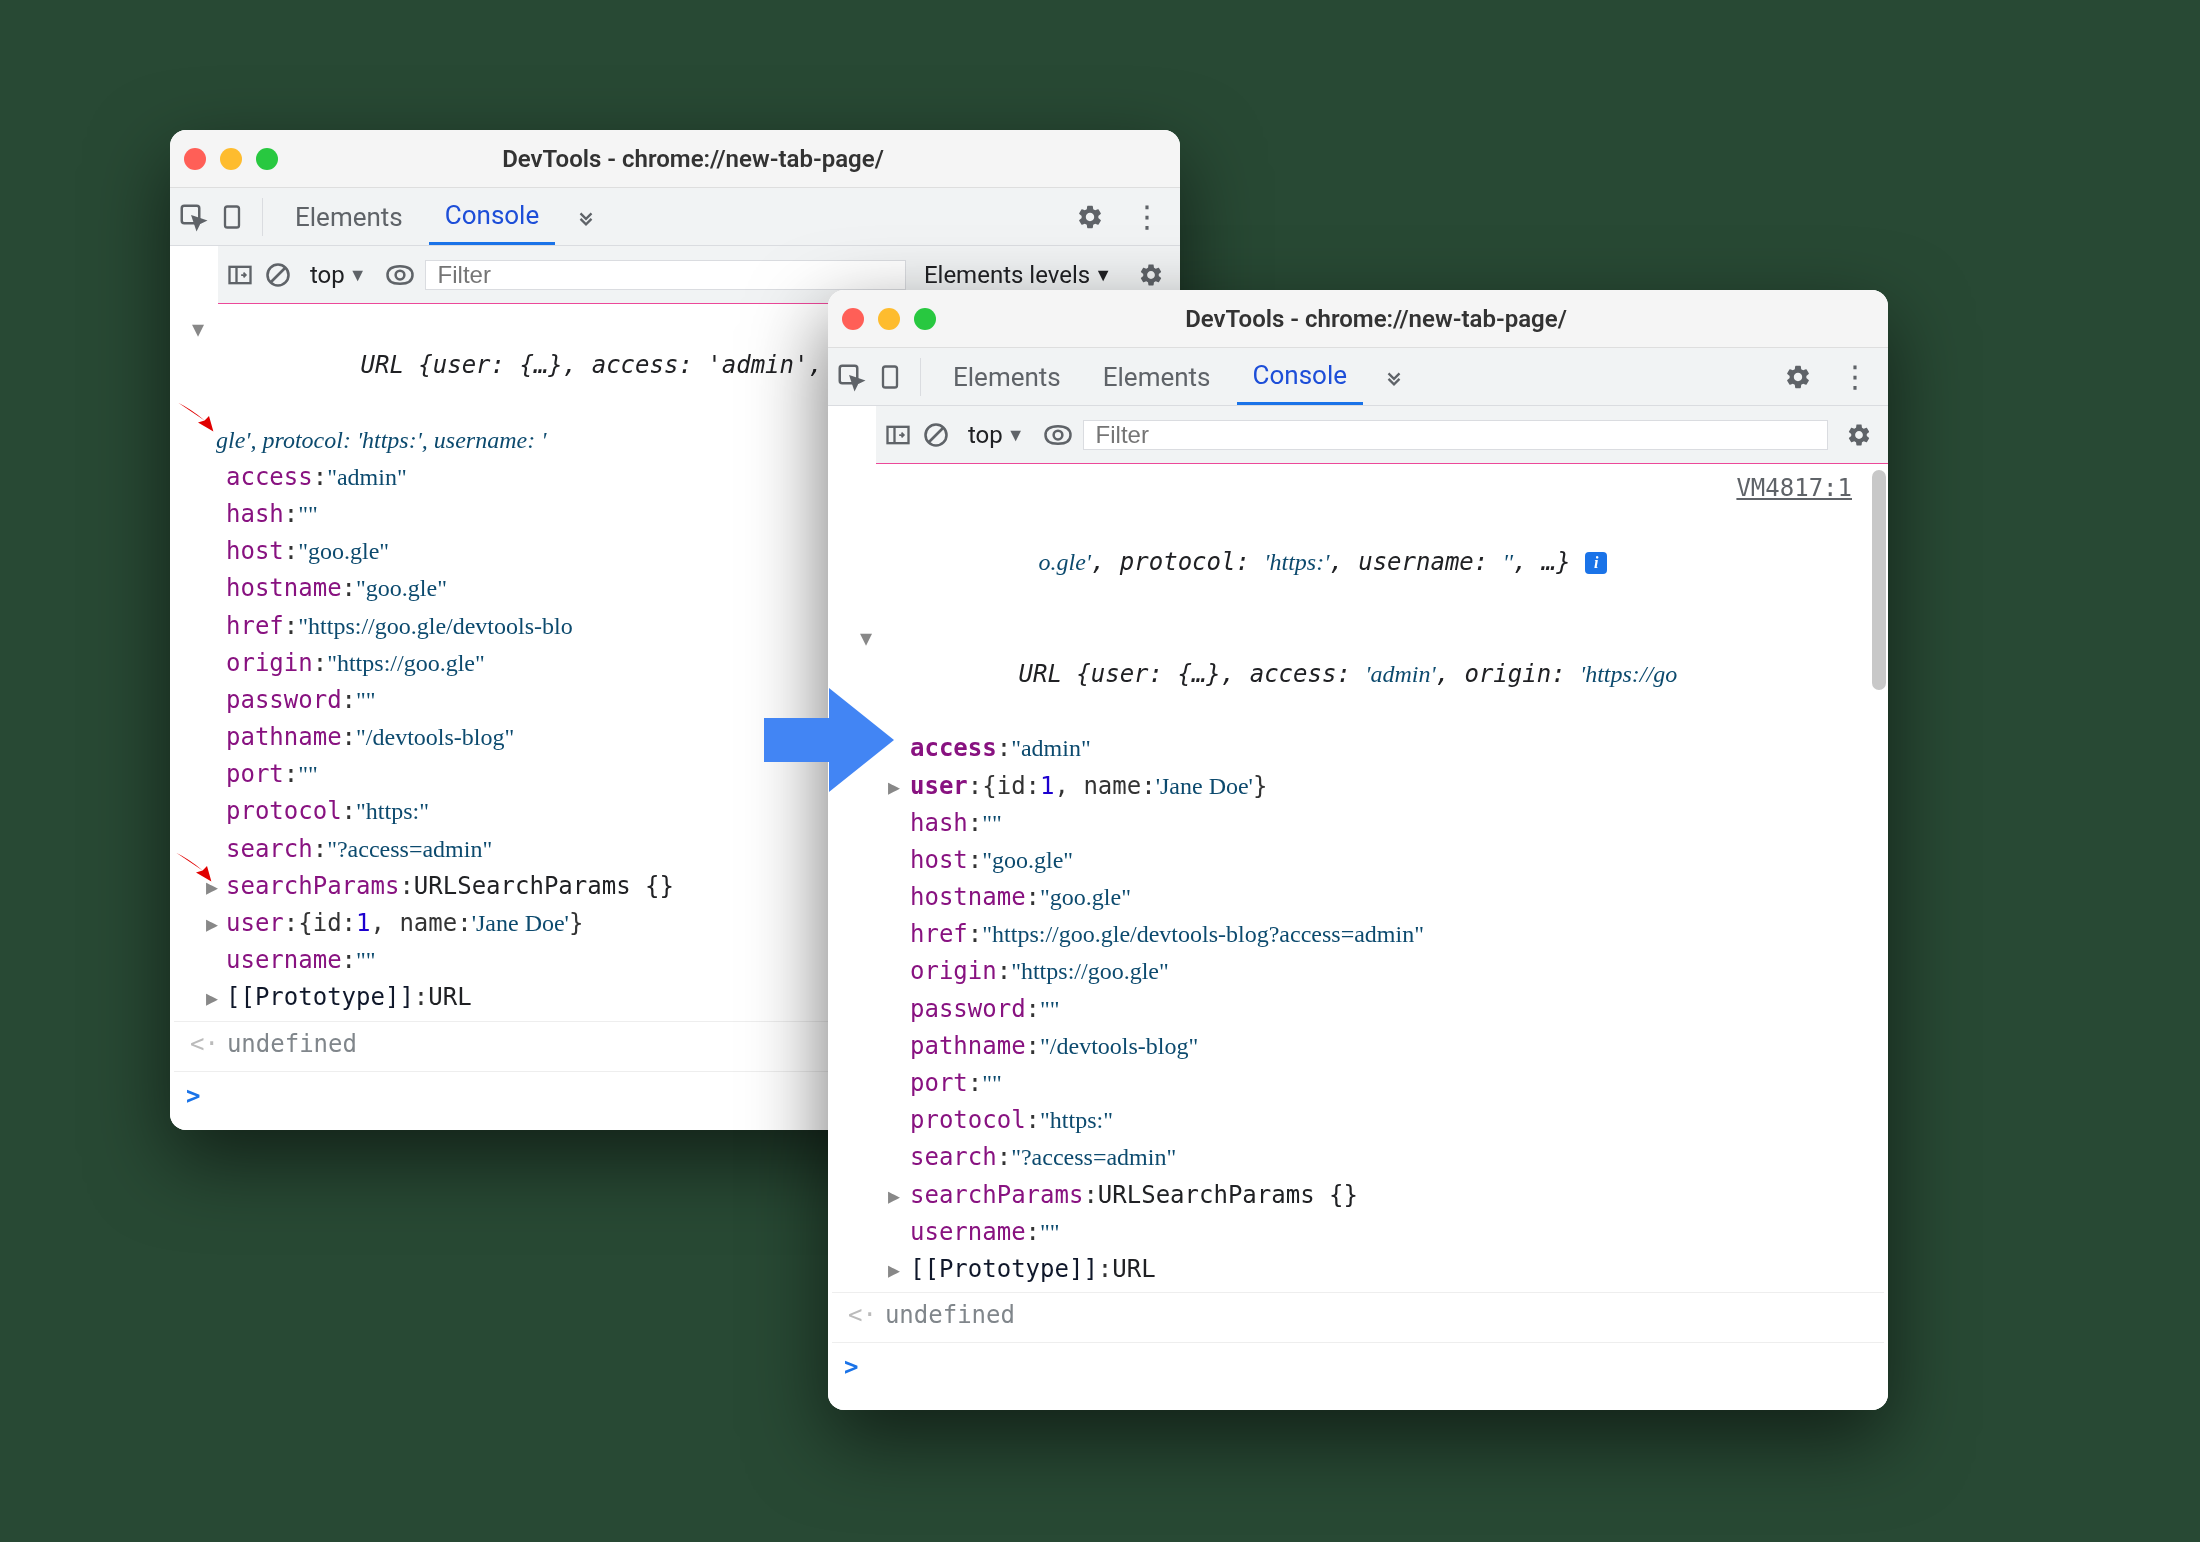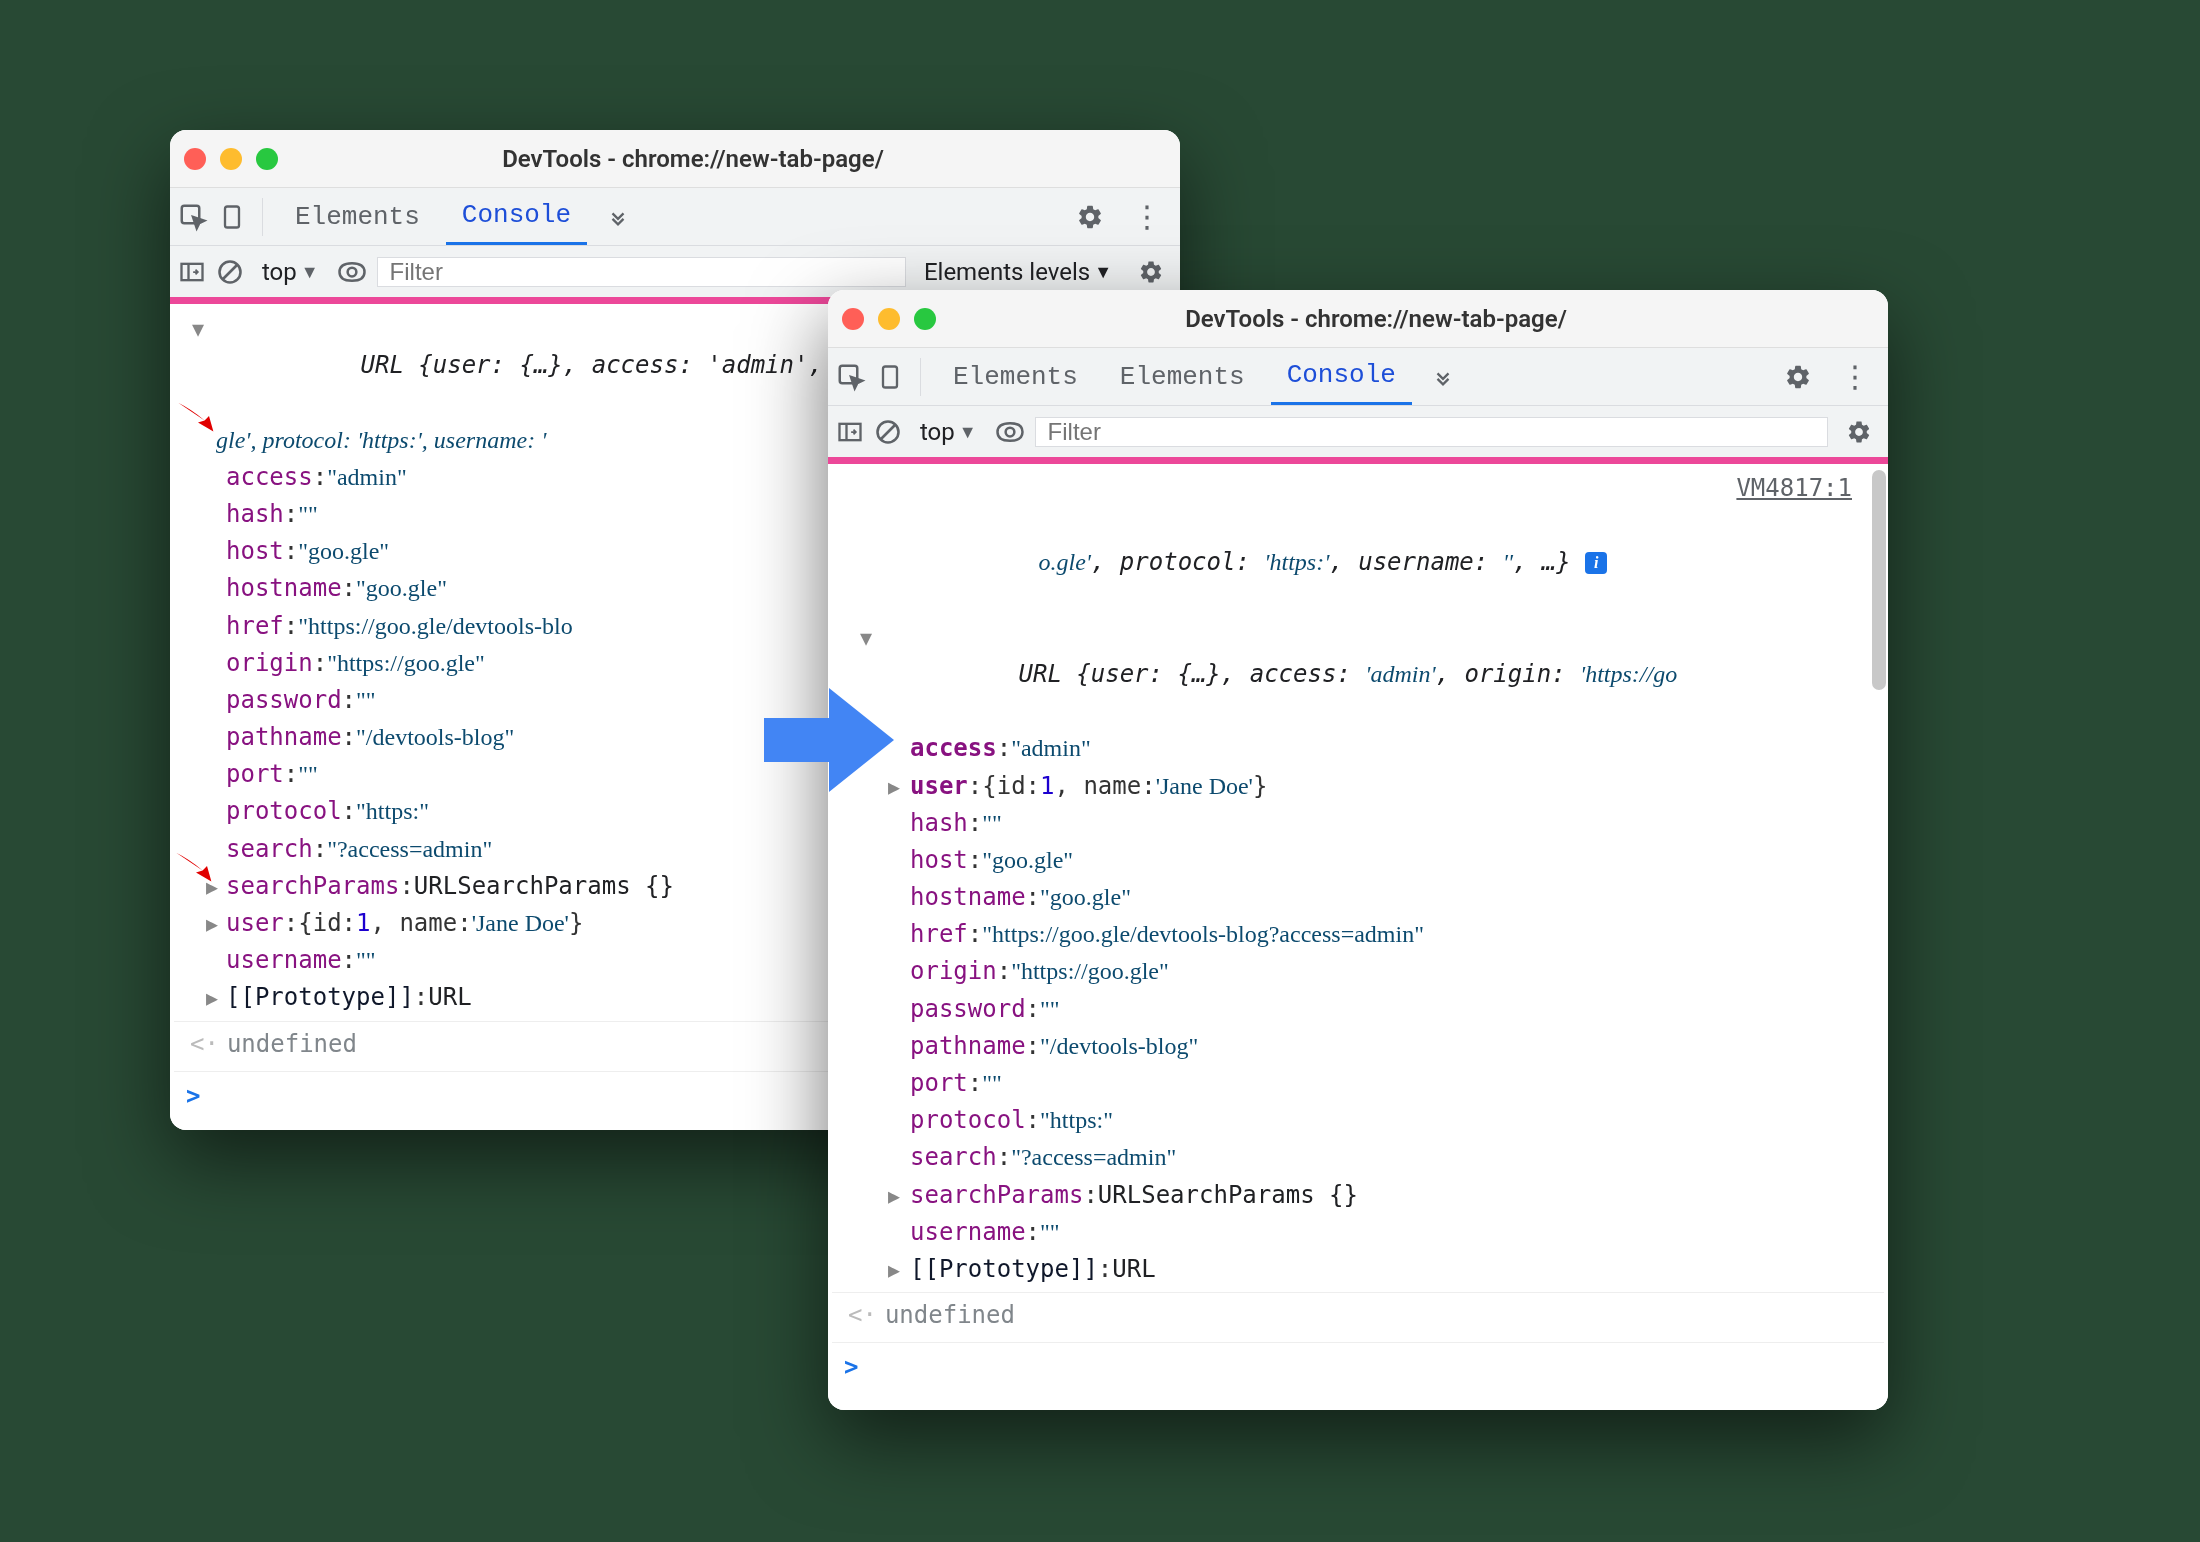--- a/index.html
+++ b/index.html
@@ -48,36 +48,37 @@
     border-bottom: 1px solid #dadce0;
     display: flex;
     align-items: center;
     padding: 0 8px;
     font-size: 26px;
     color: #5f6368;
     gap: 10px;
   }
   .icon { display:inline-flex; align-items:center; justify-content:center; }
   .icon svg { display:block; }
-  .tab-name { padding: 0 16px; height: 100%; display:flex; align-items:center; cursor:pointer;font-family:Liberation Mono, monospace; }
+  .tab-name { padding: 0 16px; height: 100%; display:flex; align-items:center; cursor:pointer; }
   .tab-name.active { color:#1d4ed8; border-bottom: 3px solid #1a73e8; }
   .spacer { flex:1; }
   .gear { font-size: 30px; color:#5f6368; padding:0 8px;}
   .dots3 { font-size: 30px; color:#5f6368; padding:0 10px;}
 
   .filterbar {
     height: 58px;
     background: #f1f3f4;
-    border-bottom: 7px solid #ec4899;
+    border-bottom: 1px solid #ec4899;
     display: flex;
     align-items: center;
     padding: 0 8px;
     font-size: 24px;
     color: #5f6368;
     gap: 10px;
+    margin-left: 48px;
   }
   .scope-select { display:flex; align-items:center; gap:4px; padding:0 8px; color:#202124; }
   .scope-select .tri { font-size:18px; color:#5f6368; }
   .filter-input {
     flex:1; height:30px; border:1px solid #dadce0; background:#fff;
     padding:0 12px; font-size:24px; color:#5f6368;
   }
   .levels { display:flex; align-items:center; gap:4px; padding:0 8px; color:#202124; white-space:nowrap;}
 
   .console-body {

